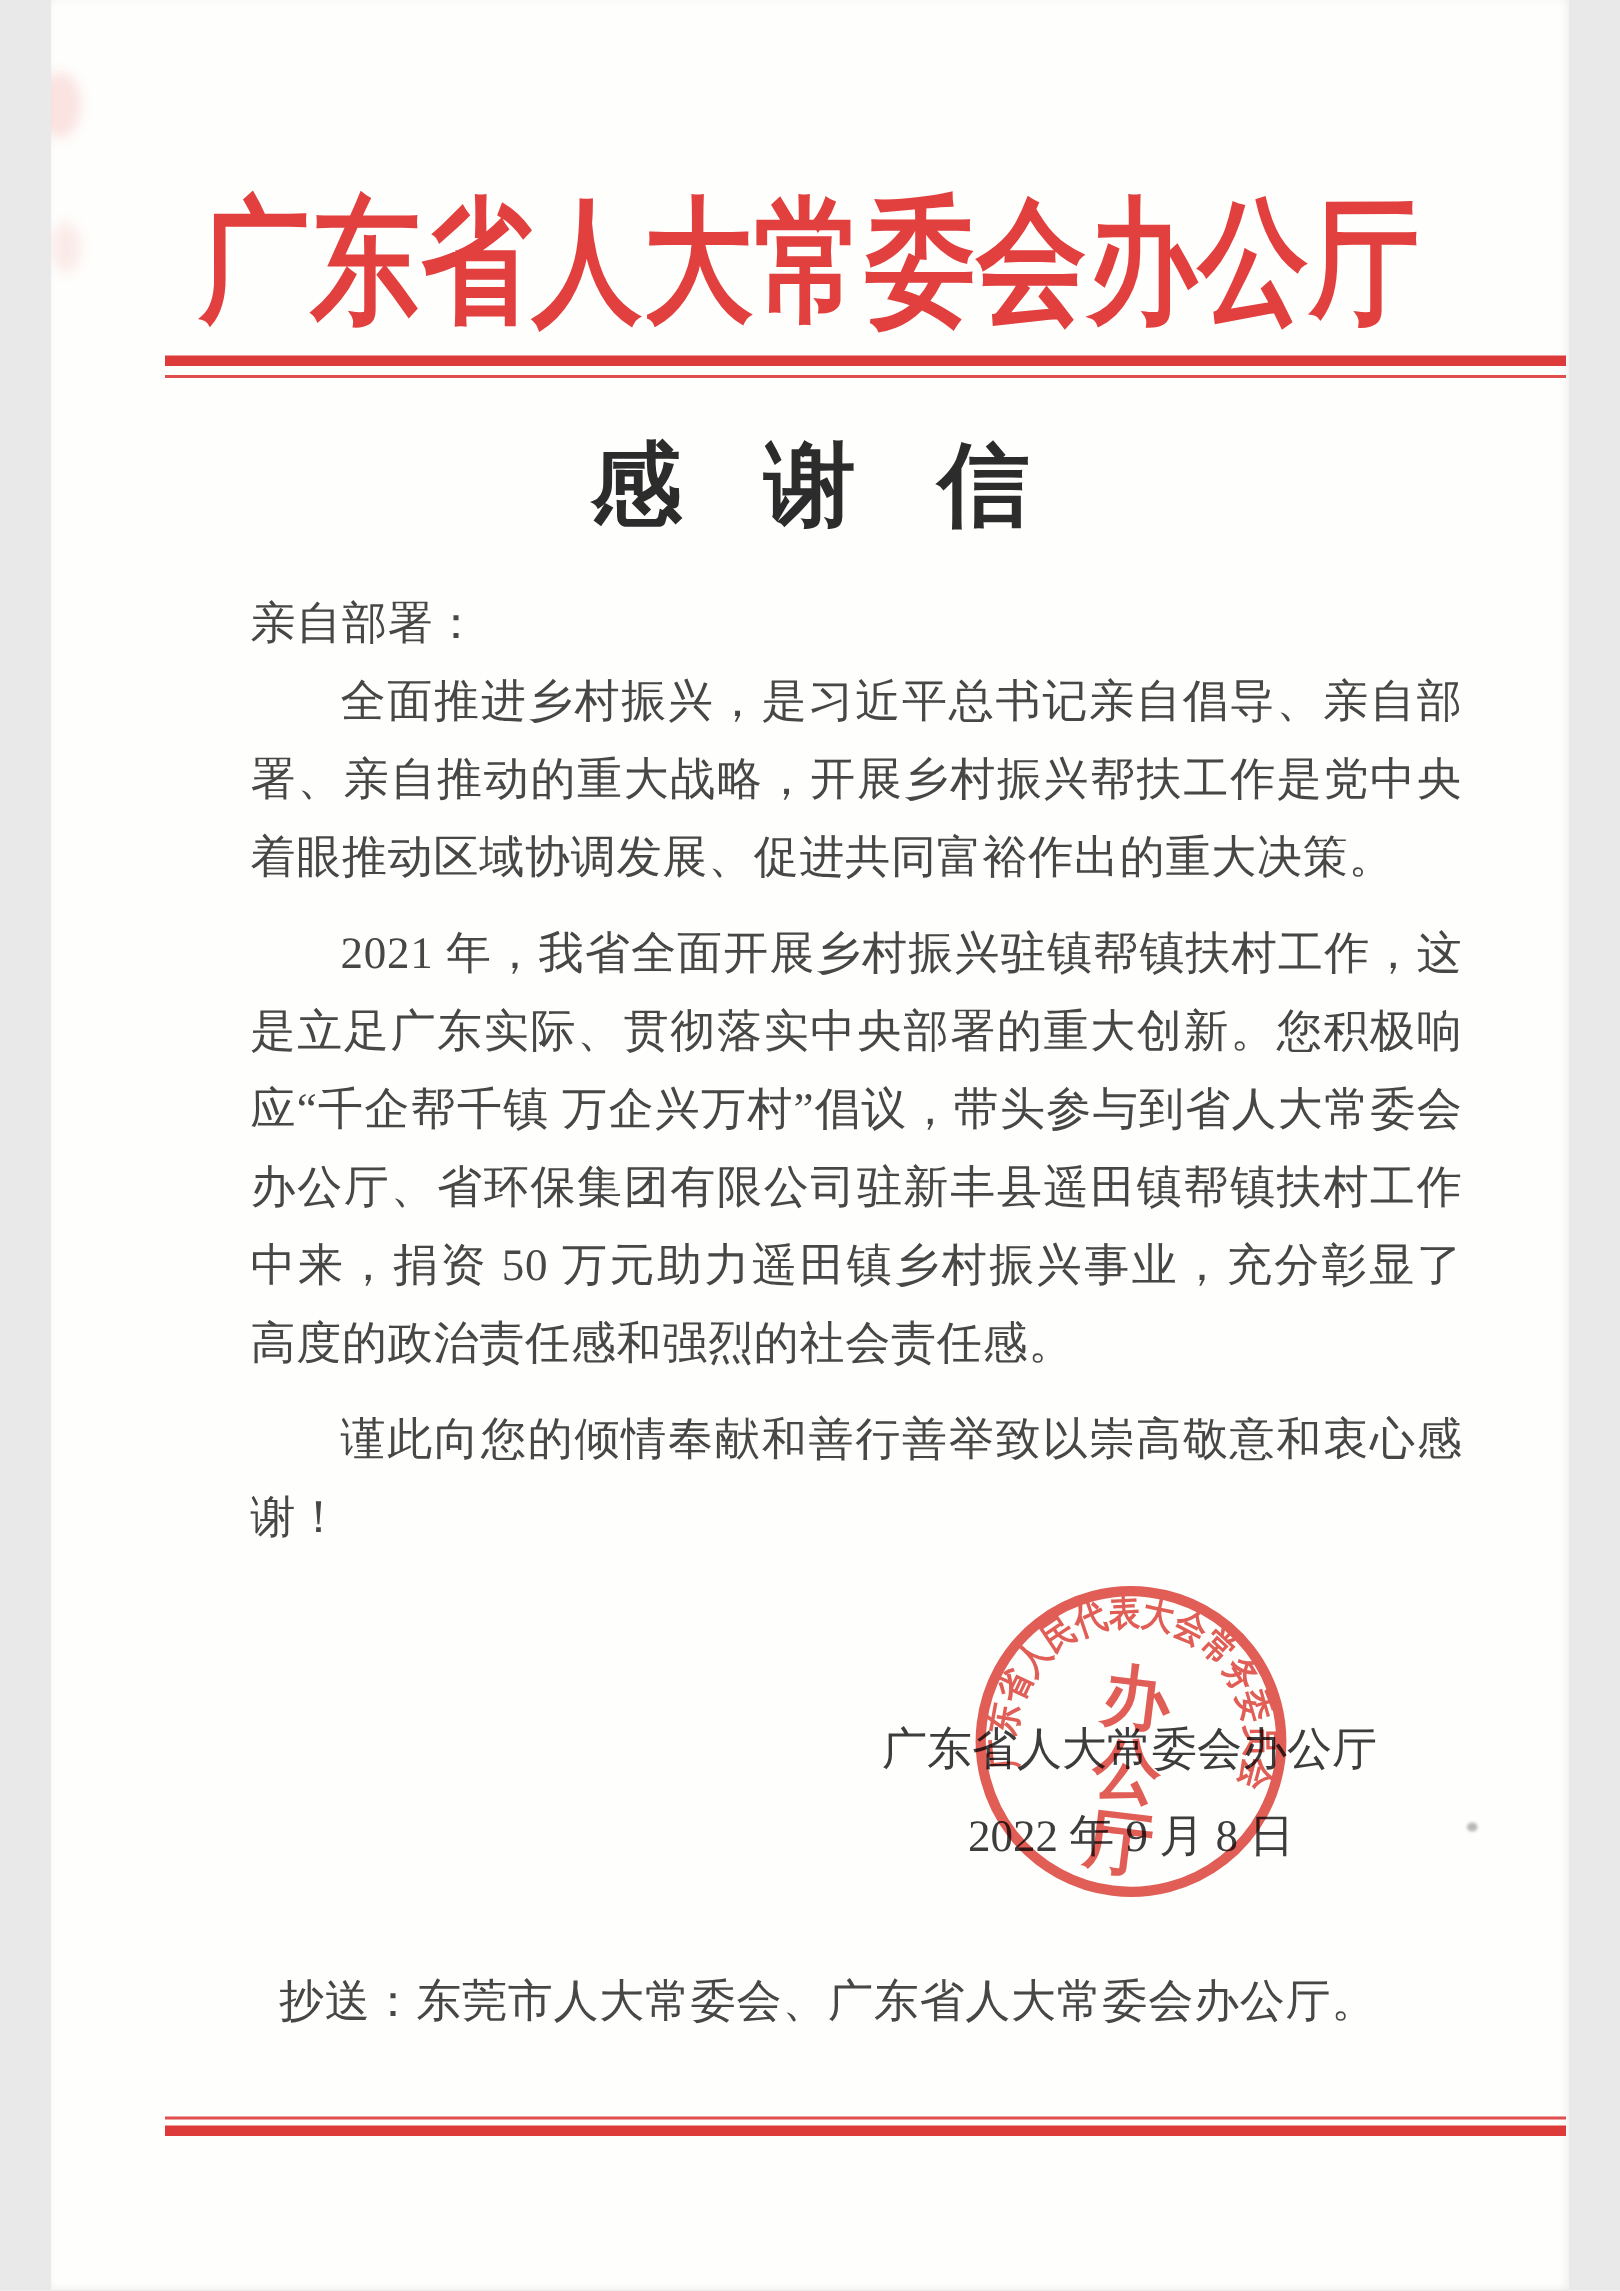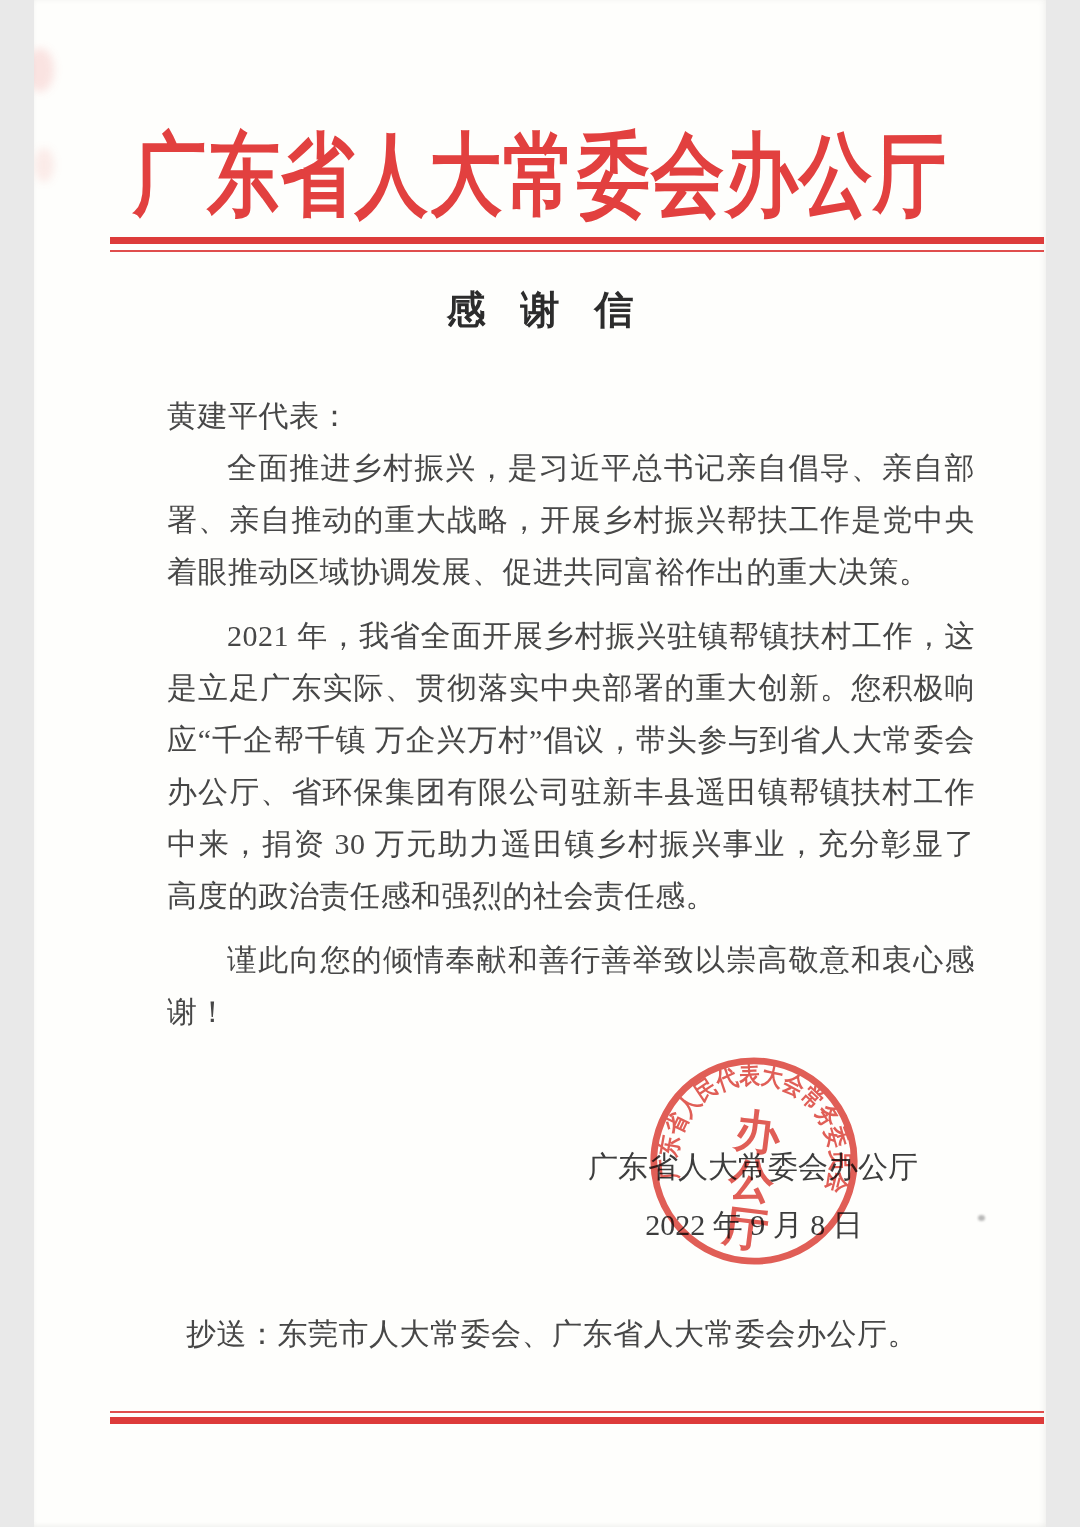--- a/index.html
+++ b/index.html
@@ -27,21 +27,21 @@
   .rule { position:absolute; left:76px; width:934px; background:var(--rule-red,#dd3b3a); }
   .rule-h-thick { top:237px; height:7px; }
   .rule-h-thin  { top:250px; height:2px; opacity:.9; }
   .rule-f-thin  { top:1411px; height:2px; opacity:.9; }
   .rule-f-thick { top:1417px; height:7px; }
 
   
   .letter-title {
     position:absolute; top:283px; left:0; width:100%;
     margin:0; text-align:center;
-    font-size:39px; font-weight:bold;
+    font-size:61px; font-weight:bold;
     color:#2c2c2c;
     letter-spacing:.9em; text-indent:.9em;
   }
 
   
   .body {
     position:absolute; top:390px; left:133px; width:808px;
     font-size:30px; line-height:52px;
     color:var(--body-ink,#474747);
     text-align:justify;
@@ -92,23 +92,23 @@
   <span class="artifact artifact-3"></span>
 
   <h1 class="letterhead">广东省人大常委会办公厅</h1>
 
   <div class="rule rule-h-thick"></div>
   <div class="rule rule-h-thin"></div>
 
   <h2 class="letter-title">感谢信</h2>
 
   <main class="body">
-    <p class="salutation">黄建平代表：</p>
+    <p class="salutation">亲自部署：</p>
     <p class="body-para">全面推进乡村振兴，是习近平总书记亲自倡导、亲自部署、亲自推动的重大战略，开展乡村振兴帮扶工作是党中央着眼推动区域协调发展、促进共同富裕作出的重大决策。</p>
-    <p class="body-para">2021 年，我省全面开展乡村振兴驻镇帮镇扶村工作，这是立足广东实际、贯彻落实中央部署的重大创新。您积极响应“千企帮千镇 万企兴万村”倡议，带头参与到省人大常委会办公厅、省环保集团有限公司驻新丰县遥田镇帮镇扶村工作中来，捐资 30 万元助力遥田镇乡村振兴事业，充分彰显了高度的政治责任感和强烈的社会责任感。</p>
+    <p class="body-para">2021 年，我省全面开展乡村振兴驻镇帮镇扶村工作，这是立足广东实际、贯彻落实中央部署的重大创新。您积极响应“千企帮千镇 万企兴万村”倡议，带头参与到省人大常委会办公厅、省环保集团有限公司驻新丰县遥田镇帮镇扶村工作中来，捐资 50 万元助力遥田镇乡村振兴事业，充分彰显了高度的政治责任感和强烈的社会责任感。</p>
     <p class="body-para">谨此向您的倾情奉献和善行善举致以崇高敬意和衷心感谢！</p>
   </main>
 
   <div class="signature">
     <div class="signature-org">广东省人大常委会办公厅</div>
     <div class="signature-date">2022 年 9 月 8 日</div>
   </div>
 
   <svg class="seal" viewBox="0 0 220 220" aria-hidden="true">
     <defs>

